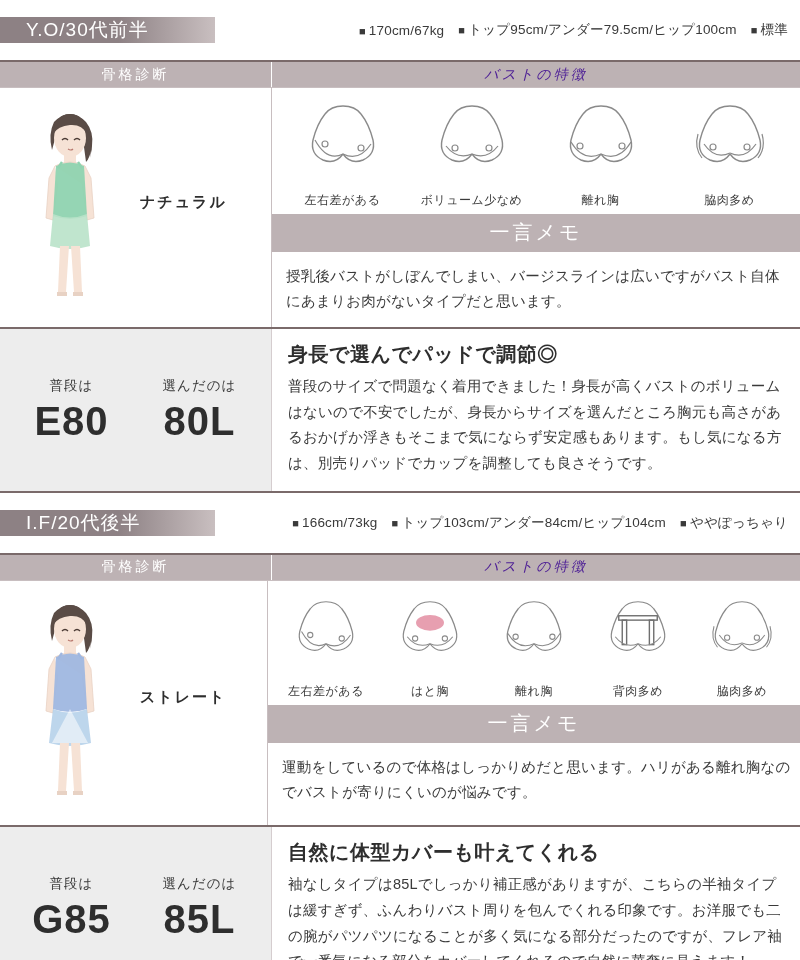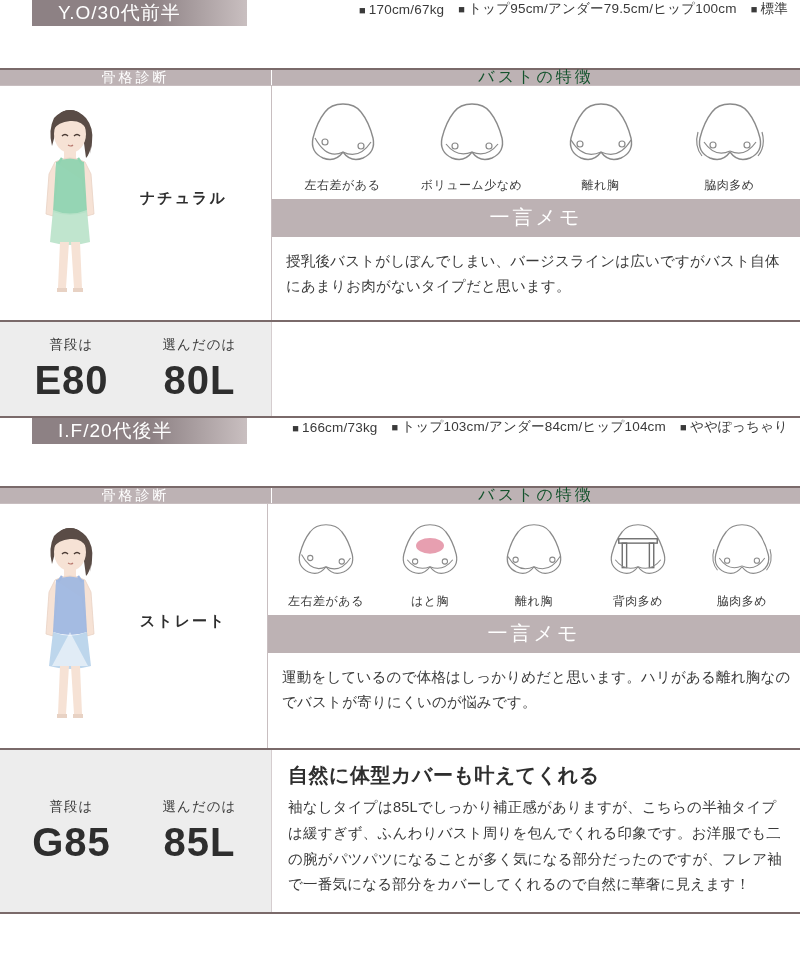--- a/index.html
+++ b/index.html
@@ -13,24 +13,23 @@
     overflow: hidden;
   }
   .page { width: 800px; }
 
   .review-block { width: 800px; border-bottom: 2px solid #7a6a6a; }
   .review-block.first { border-top: 0; }
 
   
   .hdr {
     display: flex;
-    align-items: flex-start;
-    height: 68px;
+    align-items: center;
+    height: 60px;
     background: #ffffff;
-    padding-left: 32px;
   }
   .hdr-name {
     width: 215px;
     background: linear-gradient(90deg, #8d8184 0%, #8d8184 55%, #c9bfc0 100%);
     color: #ffffff;
     font-size: 19px;
     letter-spacing: 1px;
     display: flex;
     align-items: center;
     padding-left: 26px;
@@ -50,45 +49,46 @@
   .hdr-stats span.sq::before {
     content: "■";
     font-size: 11px;
     margin-right: 3px;
     color: #3a3a3a;
   }
 
   
   .colhead {
     display: flex;
-    height: 18px;
+    height: 28px;
     border-top: 2px solid #7a6a6a;
     border-bottom: 1px solid #c8bec0;
     justify-content: flex-end;
   }
   .colhead .ch-left {
     width: 272px;
     background: #bdb2b4;
     color: #ffffff;
     display: flex;
     align-items: center;
     justify-content: center;
     font-size: 14px;
     letter-spacing: 3px;
     border-right: 1px solid #ffffff;
   }
   .colhead .ch-right {
     flex: 1;
     background: #bdb2b4;
-    color: #14532d;
+    color: #4c1d95;
     display: flex;
     align-items: center;
     justify-content: center;
-    font-size: 16px;
+    font-size: 14px;
     letter-spacing: 3px;
+    font-style: italic;
   }
 
   
   .body-row { display: flex; border-bottom: 2px solid #7a6a6a; }
   .fig-cell {
     width: 272px;
     border-right: 1px solid #c8bec0;
     display: flex;
     flex-direction: row;
     align-items: center;
@@ -107,21 +107,21 @@
   .right-cell { flex: 1; display: flex; flex-direction: column; }
 
   .bust-strip {
     display: flex;
     justify-content: space-around;
     align-items: flex-end;
     padding: 12px 6px 4px 6px;
     background: #ffffff;
   }
   .bust-item { display: flex; flex-direction: column; align-items: center; width: 104px; }
-  .bust-label { font-size: 12px; margin-top: 7px; color: #3a3a3a; letter-spacing: 0.5px; }
+  .bust-label { font-size: 12px; margin-top: 20px; color: #3a3a3a; letter-spacing: 0.5px; }
 
   .memo-head {
     background: #bdb2b4;
     color: #ffffff;
     text-align: center;
     font-size: 20px;
     letter-spacing: 3px;
     padding: 5px 0 6px 0;
     border-top: 1px solid #ffffff;
   }
@@ -281,20 +281,24 @@
     <div class="size-row">
       <div class="size-cell">
         <div class="size-box">
           <div class="lbl">普段は</div>
           <div class="val">E80</div>
         </div>
         <div class="size-box">
           <div class="lbl">選んだのは</div>
           <div class="val">80L</div>
         </div>
+      </div>
+      <div class="comment-cell">
+        <div class="comment-title">身長で選んでパッドで調節◎</div>
+        <div class="comment-body">普段のサイズで問題なく着用できました！身長が高くバストのボリュームはないので不安でしたが、身長からサイズを選んだところ胸元も高さがあるおかげか浮きもそこまで気にならず安定感もあります。もし気になる方は、別売りパッドでカップを調整しても良さそうです。</div>
       </div>
     </div>
   </div>
 
   <div class="review-block">
 
     <div class="hdr">
       <div class="hdr-name">I.F/20代後半</div>
       <div class="hdr-stats">
         <span class="sq">166cm/73kg</span>

